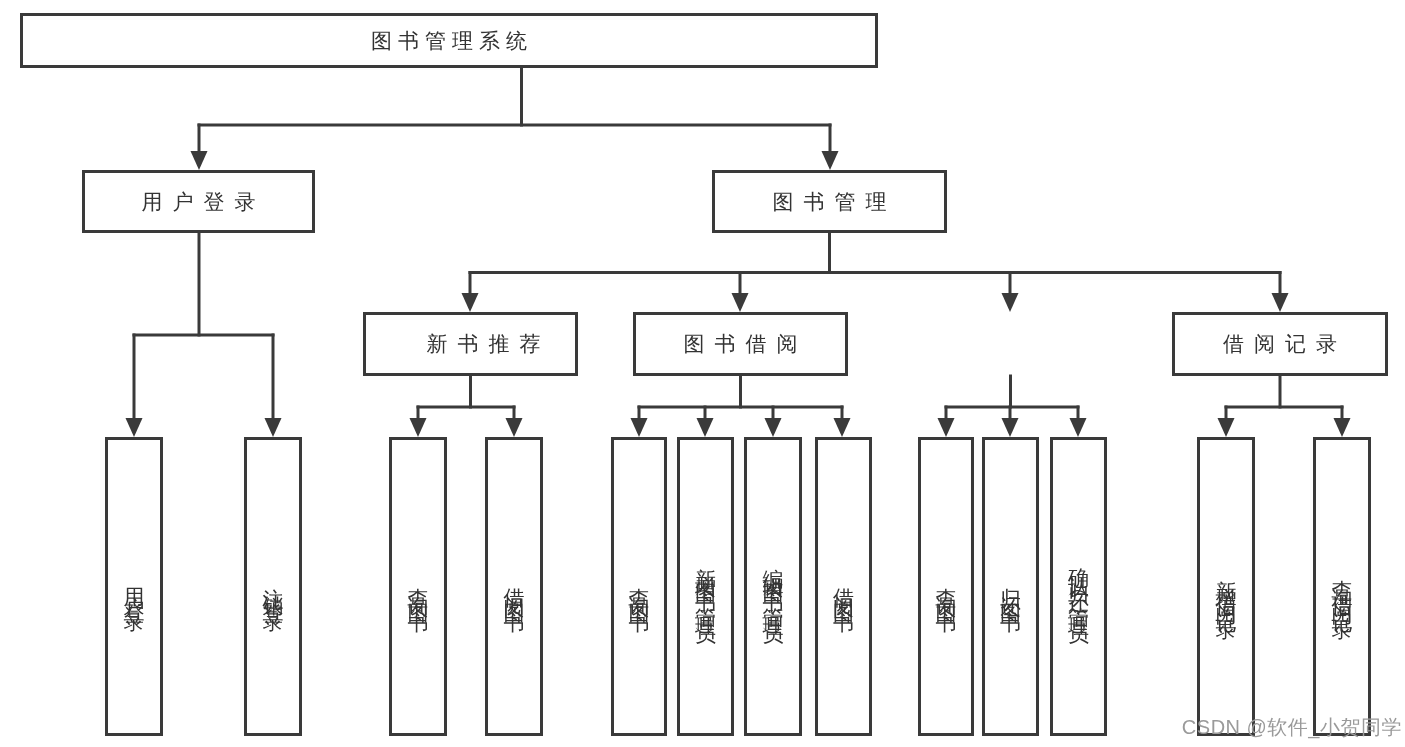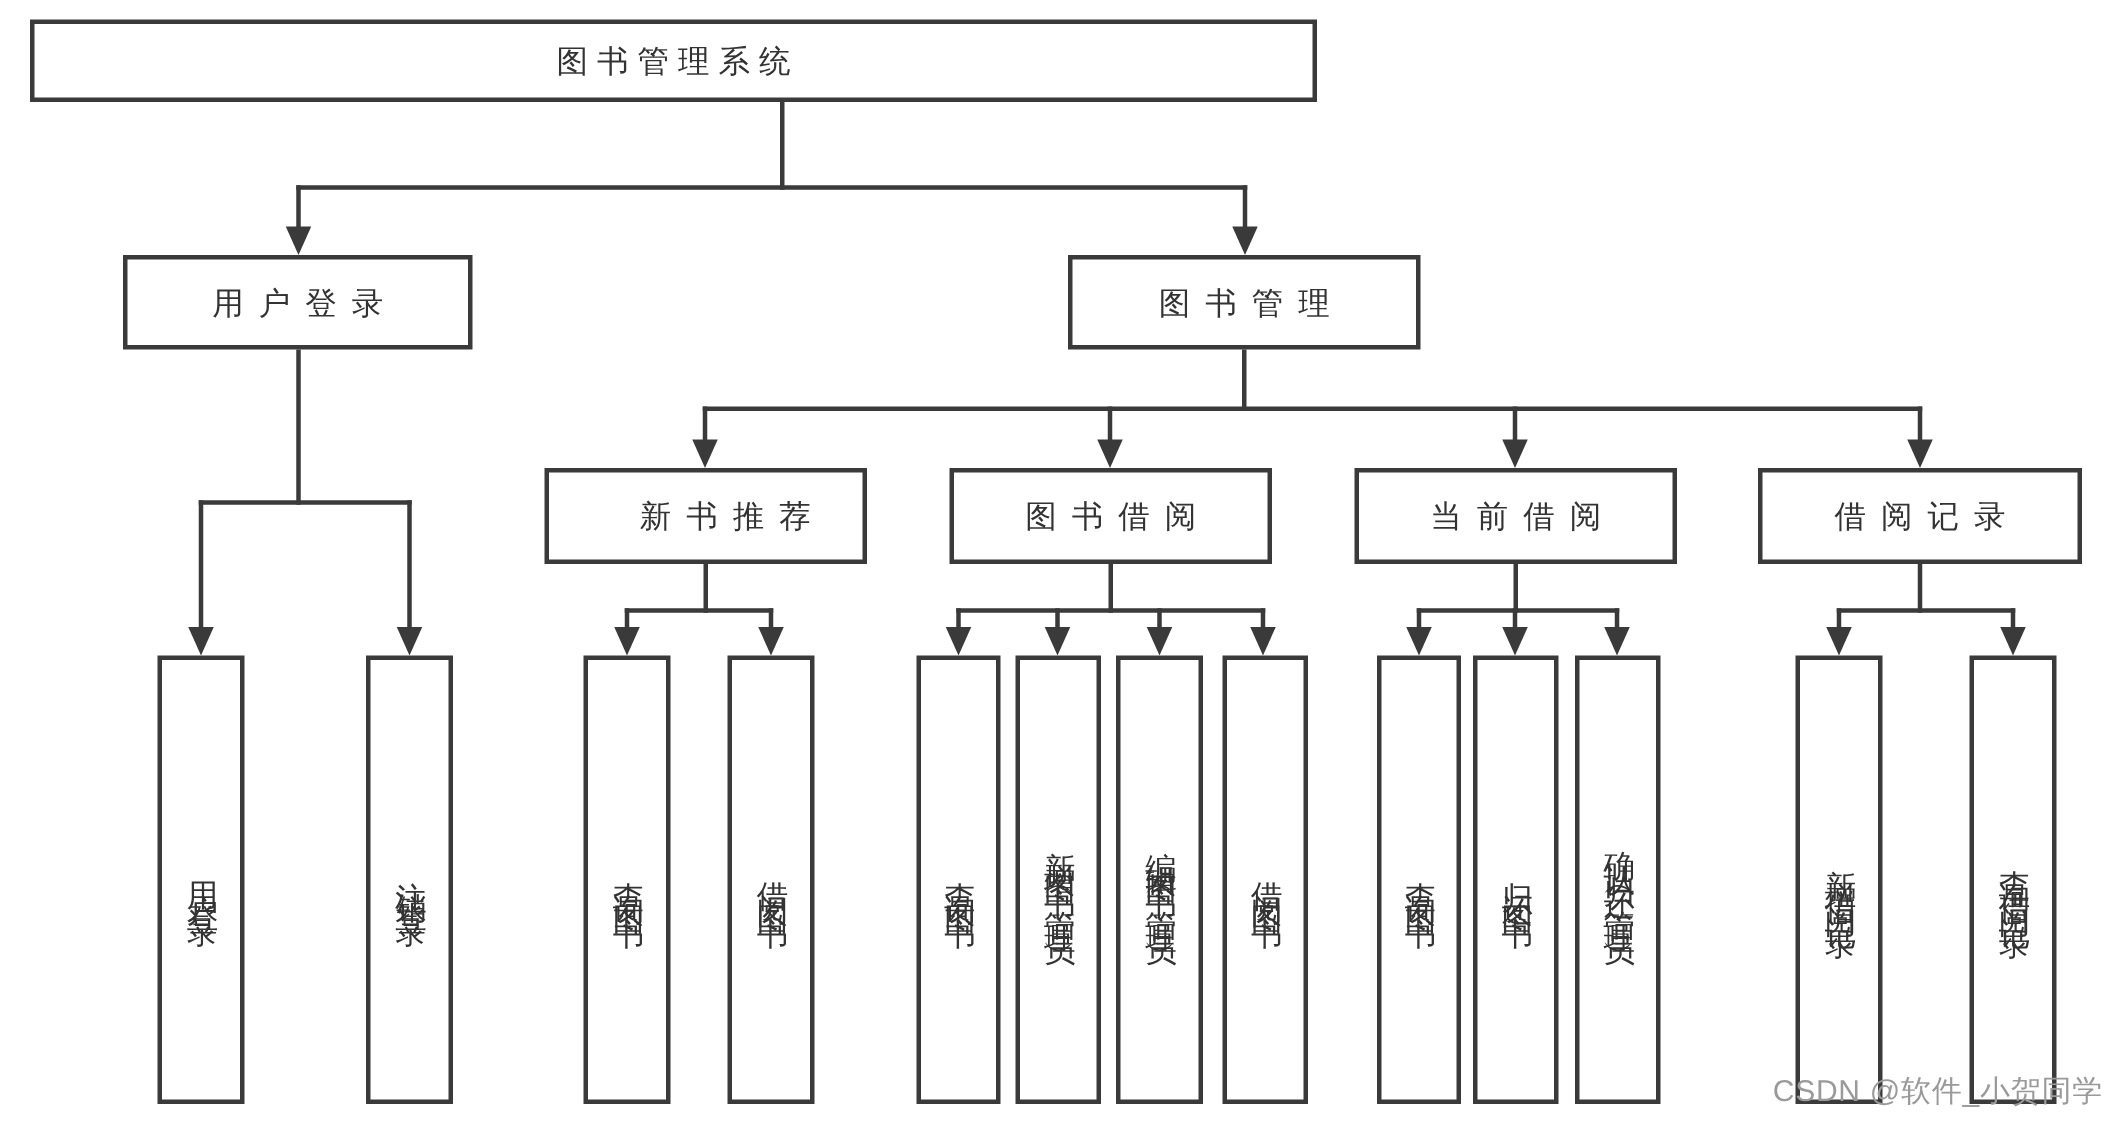--- a/index.html
+++ b/index.html
@@ -119,21 +119,20 @@
     </g>
   </svg>
 
   <div class="node root-node" style="left:20px;top:13px;width:858px;height:55px;">图书管理系统</div>
 
   <div class="node hnode" style="left:82px;top:170px;width:233px;height:63px;">用户登录</div>
   <div class="node hnode" style="left:712px;top:170px;width:235px;height:63px;font-family:Liberation Serif, serif;">图书管理</div>
 
   <div class="node hnode" style="left:363px;top:312px;width:215px;height:64px;padding-left:36px;">新书推荐</div>
   <div class="node hnode" style="left:633px;top:312px;width:215px;height:64px;">图书借阅</div>
-  <div class="node hnode" style="left:903px;top:312px;width:215px;height:64px;">当前借阅</div>
   <div class="node hnode" style="left:1172px;top:312px;width:216px;height:64px;">借阅记录</div>
 
   <div class="node vnode" style="left:105px;top:437px;width:58px;height:299px;">用户登录</div>
   <div class="node vnode" style="left:244px;top:437px;width:58px;height:299px;">注销登录</div>
 
   <div class="node vnode" style="left:389px;top:437px;width:58px;height:299px;">查询图书</div>
   <div class="node vnode" style="left:485px;top:437px;width:58px;height:299px;">借阅图书</div>
 
   <div class="node vnode" style="left:611px;top:437px;width:56px;height:299px;">查询图书</div>
   <div class="node vnode" style="left:677px;top:437px;width:57px;height:299px;">新增图书（管理员）</div>

